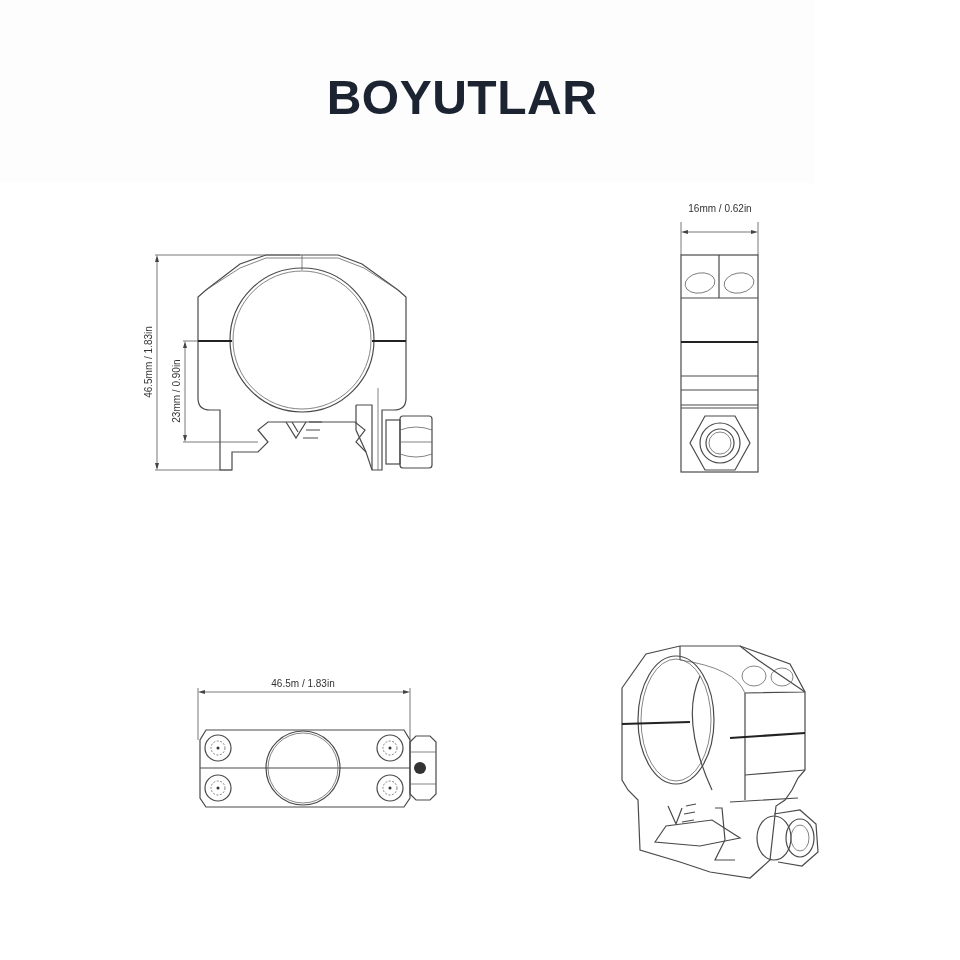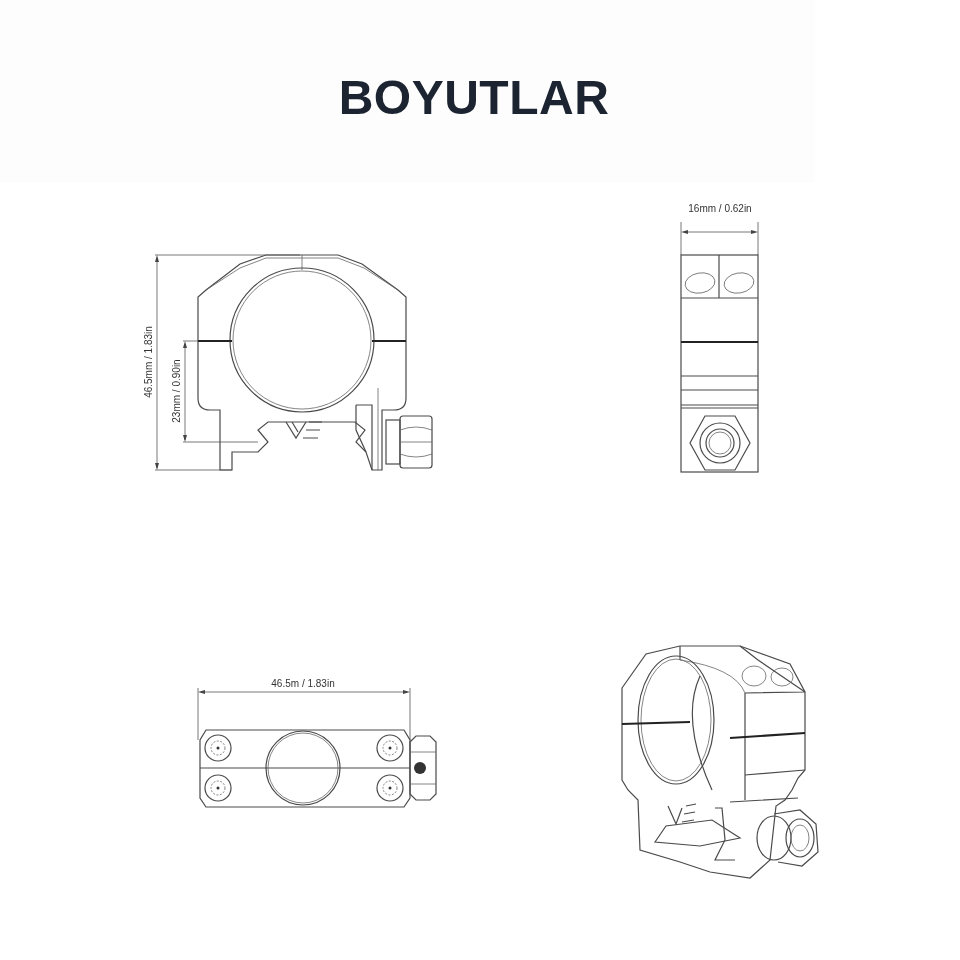--- a/index.html
+++ b/index.html
@@ -1,18 +1,18 @@
 <!DOCTYPE html>
 <html><head>
   <meta charset="utf-8">
   <style>
     html, body { margin: 0; padding: 0; background: #ffffff; }
     body { width: 960px; height: 960px; position: relative; overflow: hidden; font-family: "Liberation Sans", sans-serif; }
     .header-band { position: absolute; left: 0; top: 0; width: 815px; height: 183px; background: #fdfdfd; }
-    .title { position: absolute; left: 12px; top: 70px; width: 924px; text-align: center; font-family: "Liberation Sans", sans-serif; font-weight: 700; font-size: 48px; color: #1b2430; letter-spacing: 0.5px; }
+    .title { position: absolute; left: 0; top: 70px; width: 924px; text-align: center; font-family: "Liberation Sans", sans-serif; font-weight: 700; font-size: 48px; color: #1b2430; letter-spacing: 0.5px; }
     svg.drawing { position: absolute; left: 0; top: 0; }
     .dim-text { font-family: "Liberation Sans", sans-serif; font-size: 10px; fill: #333; }
     .ln { stroke: #4a4a4a; stroke-width: 1.2; fill: none; }
     .ln-thin { stroke: #666; stroke-width: 0.8; fill: none; }
     .ln-bold { stroke: #222; stroke-width: 2.2; fill: none; }
     .dim { stroke: #555; stroke-width: 0.8; fill: none; }
   </style>
 </head>
 <body>
 

